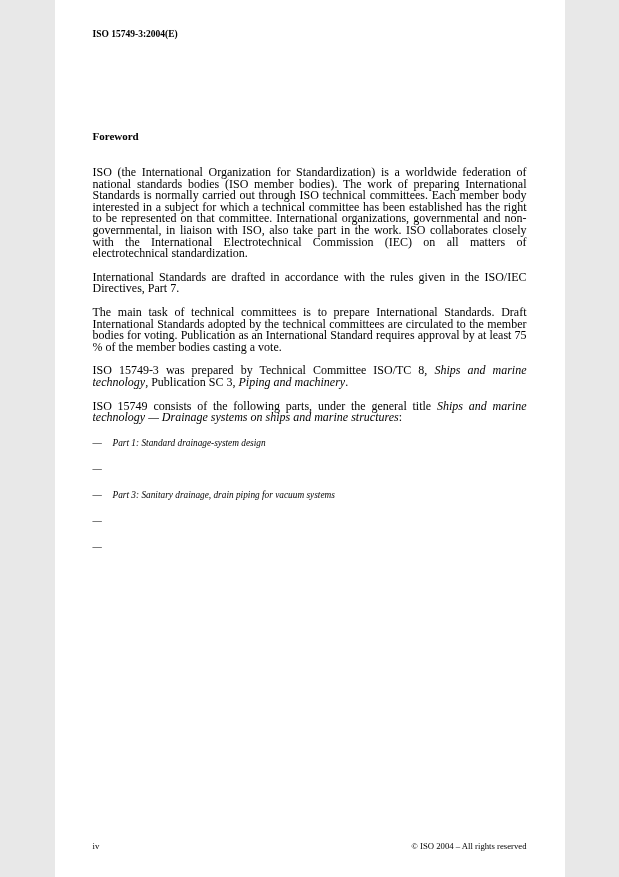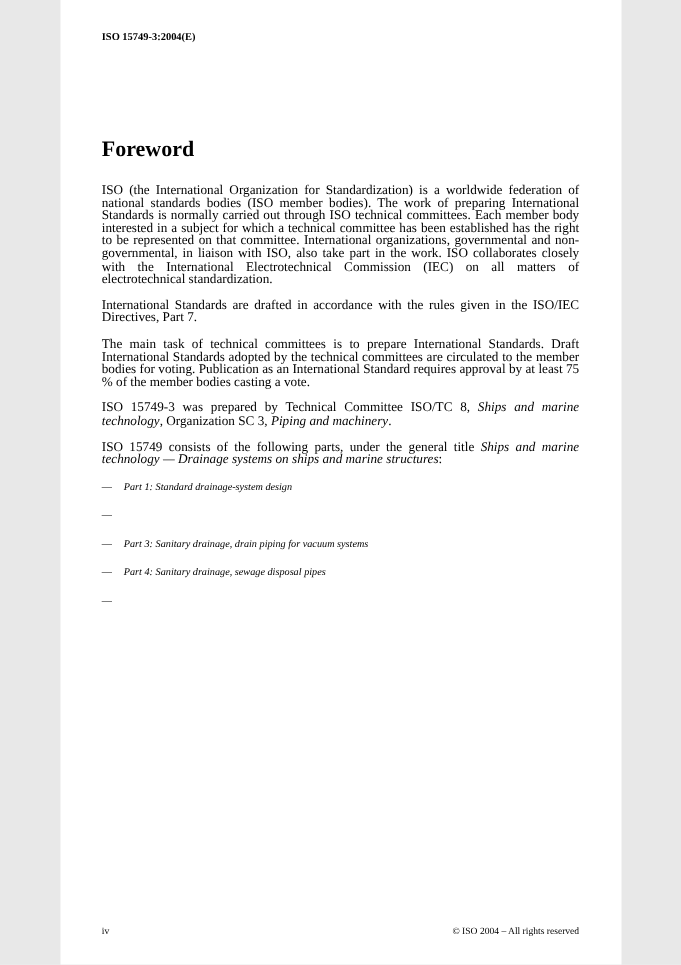--- a/index.html
+++ b/index.html
@@ -18,21 +18,21 @@
     font-family: Liberation Serif, serif;
     color: #000000;
     overflow: hidden;
   }
   .doc-header {
     font-size: 9.5px;
     font-weight: bold;
     line-height: 11px;
   }
   .section-title {
-    font-size: 20px;
+    font-size: 11px;
     font-weight: bold;
     margin: 88px 0 22px 0;
     line-height: 17px;
   }
   p.body {
     font-size: 12px;
     line-height: 11.6px;
     text-align: justify;
     margin: 0 0 12px 0;
   }
@@ -79,42 +79,41 @@
   <h1 class="section-title">Foreword</h1>
 
   <p class="body">ISO (the International Organization for Standardization) is a worldwide federation of national standards bodies (ISO member bodies). The work of preparing International Standards is normally carried out through ISO technical committees. Each member body interested in a subject for which a technical committee has been established has the right to be represented on that committee. International organizations, governmental and non-governmental, in liaison with ISO, also take part in the work. ISO collaborates closely with the International Electrotechnical Commission (IEC) on all matters of electrotechnical standardization.</p>
 
   <p class="body">International Standards are drafted in accordance with the rules given in the ISO/IEC Directives, Part 7.</p>
 
   <p class="body">The main task of technical committees is to prepare International Standards. Draft International Standards adopted by the technical committees are circulated to the member bodies for voting. Publication as an International Standard requires approval by at least 75 % of the member bodies casting a vote.</p>
 
 
   <p class="body">
-    <span>ISO 15749-3 was prepared by Technical Committee ISO/TC 8, </span><span class="italic">Ships and marine technology</span><span>, Organization SC 3, </span><span class="italic">Piping and machinery</span><span>.</span>
+    <span>ISO 15749-3 was prepared by Technical Committee ISO/TC 8, </span><span class="italic">Ships and marine technology</span><span>, Publication SC 3, </span><span class="italic">Piping and machinery</span><span>.</span>
   </p>
 
   <p class="body">
     <span>ISO 15749 consists of the following parts, under the general title </span><span class="italic">Ships and marine technology — Drainage systems on ships and marine structures</span><span>:</span>
   </p>
 
   <div class="parts-list">
     <div class="part-item">
       <span class="part-dash">—</span>
       <span class="part-text">Part 1: Standard drainage-system design</span>
     </div>
     <div class="part-item">
       <span class="part-dash">—</span>
     </div>
     <div class="part-item">
       <span class="part-dash">—</span>
       <span class="part-text">Part 3: Sanitary drainage, drain piping for vacuum systems</span>
     </div>
     <div class="part-item">
       <span class="part-dash">—</span>
-      <span class="part-text">Part 4: Sanitary drainage, sewage disposal pipes</span>
     </div>
     <div class="part-item">
       <span class="part-dash">—</span>
     </div>
   </div>
 
   <div class="footer">
     <span>iv</span>
     <span>© ISO 2004 – All rights reserved</span>
   </div>

